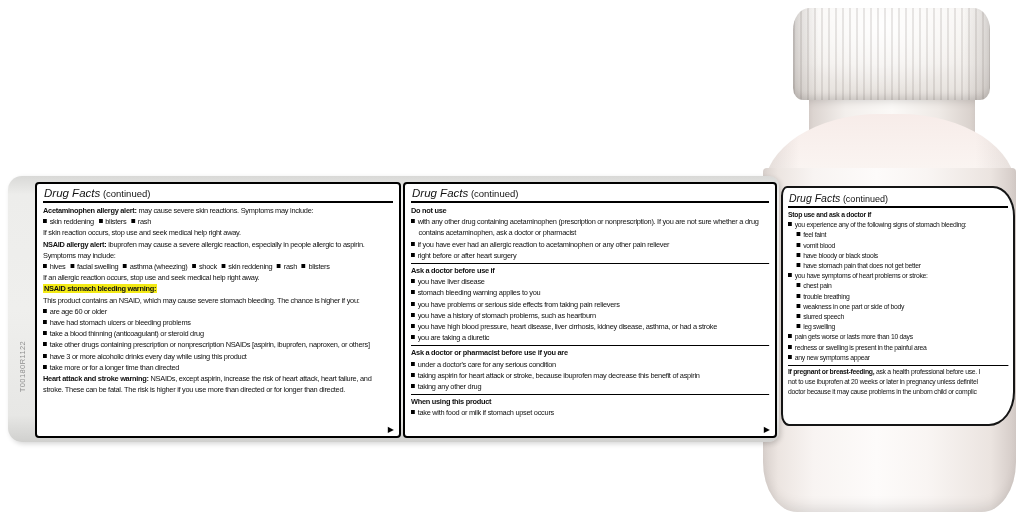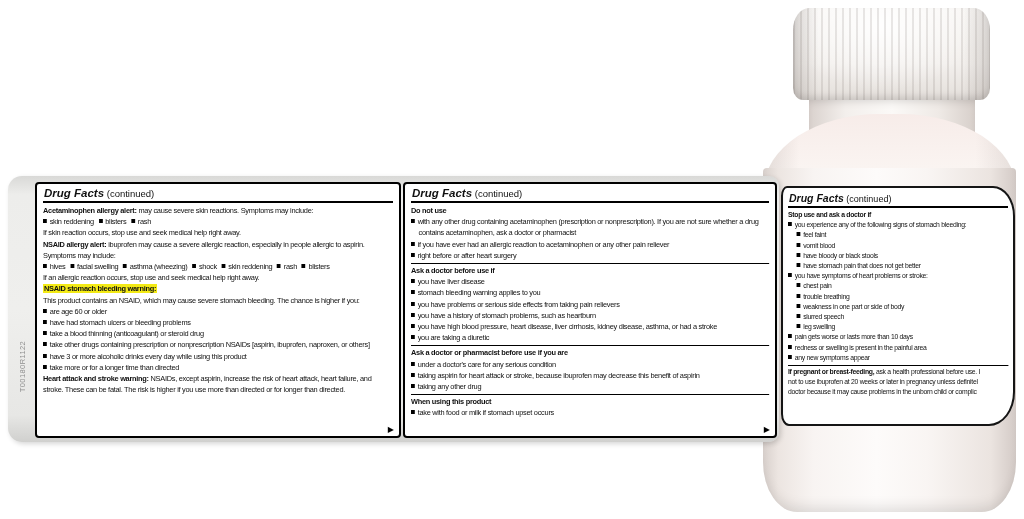--- a/index.html
+++ b/index.html
@@ -39,21 +39,21 @@
     box-shadow:2px 2px 5px rgba(0,0,0,.16); }
   .code { position:absolute; left:-24px; top:186px; width:76px; text-align:center;
     transform:rotate(-90deg); font-size:7.5px; color:#8f8f8f; letter-spacing:.4px; }
 
   .panel { position:absolute; top:6px; height:256px; background:#fff;
     border:2px solid #000; border-radius:4px; padding:2px 6px 3px; overflow:hidden; }
   .p1 { left:27px; width:366px; }
   .p2 { left:395px; width:374px; }
 
   .df-head { border-bottom:2px solid #000; padding:1px 1px 2px; margin-bottom:2px; font-size:9.5px; color:#111; }
-  .df-title { font-weight:bold; font-style:italic; font-size:11.5px;text-align:right; }
+  .df-title { font-weight:normal; font-style:italic; font-size:11.5px;text-align:right; }
   .blabel .df-head { font-size:9px; }
   .blabel .df-title { font-size:10.5px; }
 
   .content { font-size:7.8px; letter-spacing:-0.3px; line-height:11.2px; color:#111;
     width:105.3%; transform:scaleX(0.95); transform-origin:0 0; }
   .blabel .content { font-size:7.2px; line-height:10.2px; }
 
   .sq { display:inline-block; width:4px; height:4px; background:#000; margin:0 3px 1px 0; }
   .ln.b  { padding-left:8px;  text-indent:-8px; }
   .ln.b2 { padding-left:17px; text-indent:-8px; }

